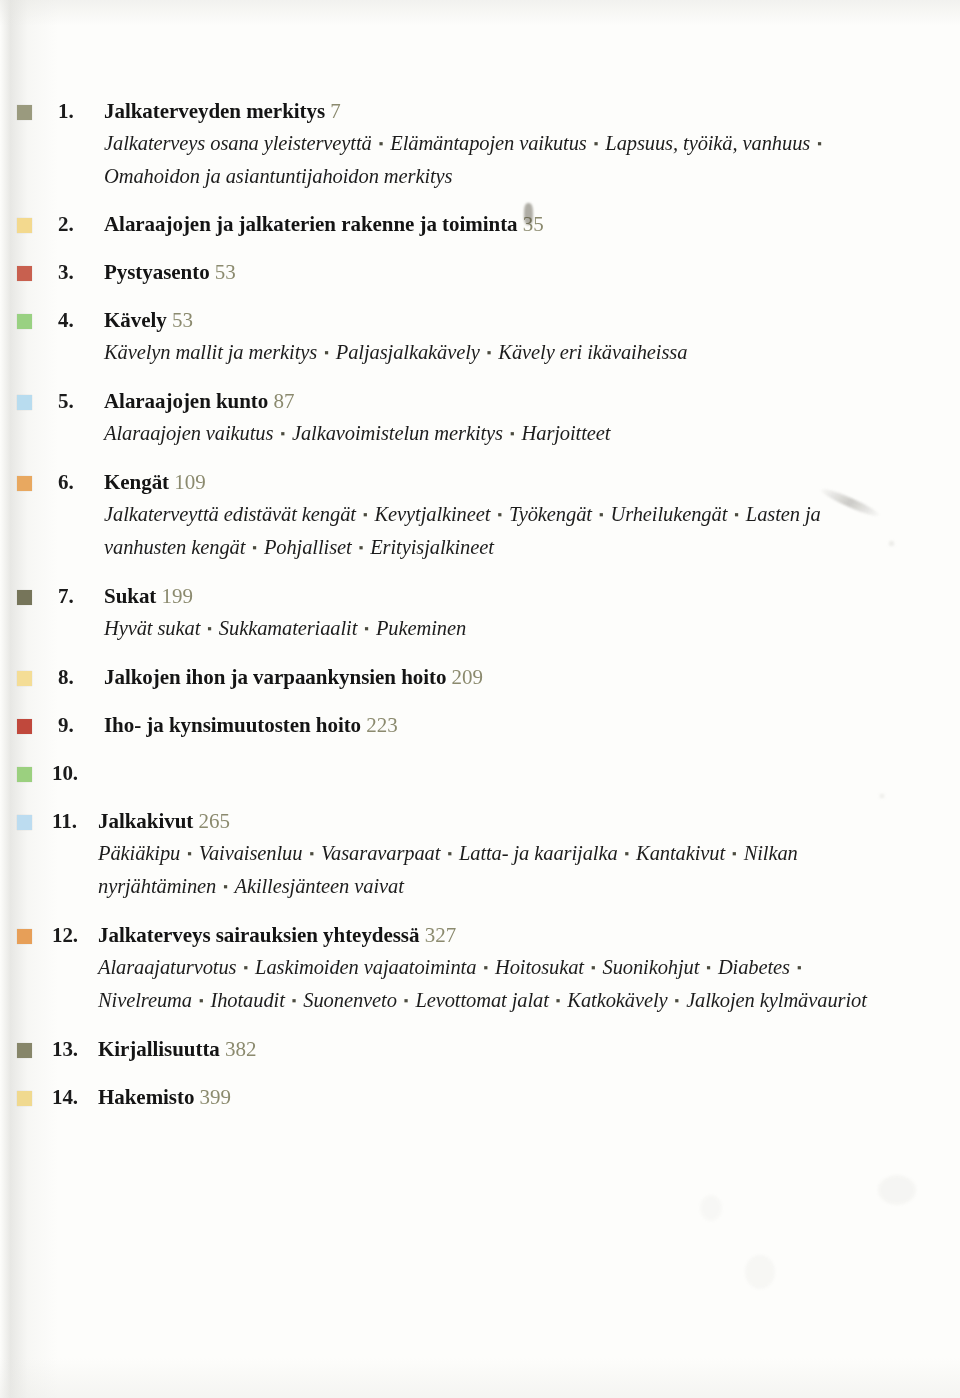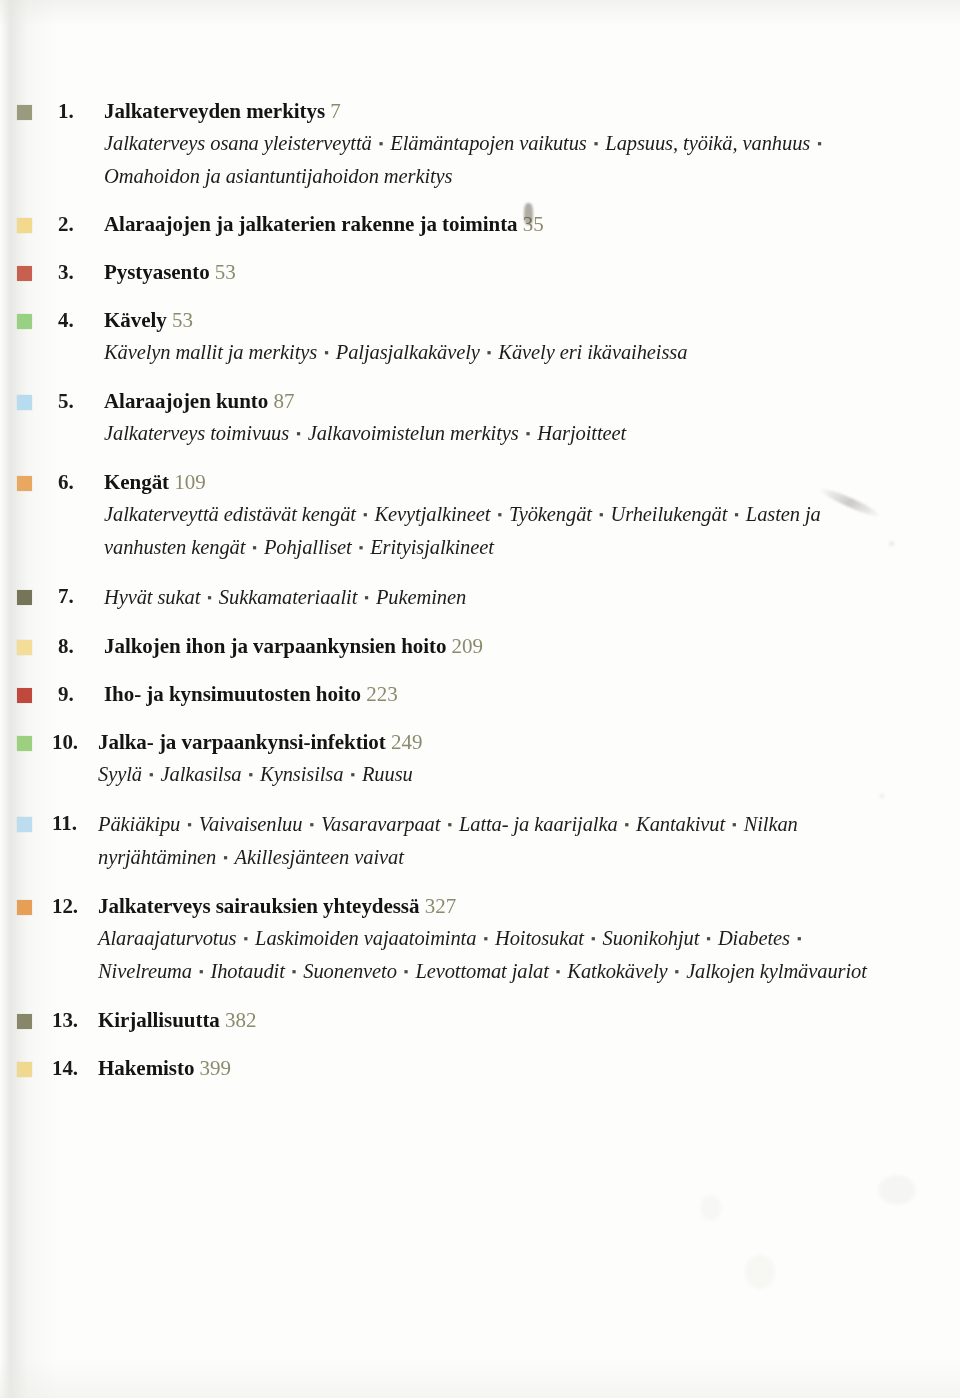--- a/index.html
+++ b/index.html
@@ -209,39 +209,40 @@
           <div class="entry-sub"><span>Kävelyn mallit ja merkitys</span> <span class="sep">▪</span> <span>Paljasjalkakävely</span> <span class="sep">▪</span> <span>Kävely eri ikävaiheissa</span></div>
         </div>
       </div>
       <div class="toc-entry">
         <div class="swatch-cell">
           <span class="swatch" style="background:#b8dcef"></span>
         </div>
         <div class="num-cell">5.</div>
         <div class="text-cell">
           <div class="entry-title">Alaraajojen kunto <span class="entry-page">87</span></div>
-          <div class="entry-sub"><span>Jalkaterveys toimivuus</span> <span class="sep">▪</span> <span>Jalkavoimistelun merkitys</span> <span class="sep">▪</span> <span>Harjoitteet</span></div>
+          <div class="entry-sub"><span>Alaraajojen vaikutus</span> <span class="sep">▪</span> <span>Jalkavoimistelun merkitys</span> <span class="sep">▪</span> <span>Harjoitteet</span></div>
         </div>
       </div>
       <div class="toc-entry">
         <div class="swatch-cell">
           <span class="swatch" style="background:#e8a860"></span>
         </div>
         <div class="num-cell">6.</div>
         <div class="text-cell">
           <div class="entry-title">Kengät <span class="entry-page">109</span></div>
           <div class="entry-sub"><span>Jalkaterveyttä edistävät kengät</span> <span class="sep">▪</span> <span>Kevytjalkineet</span> <span class="sep">▪</span> <span>Työkengät</span> <span class="sep">▪</span> <span>Urheilukengät</span> <span class="sep">▪</span> <span>Lasten ja vanhusten kengät</span> <span class="sep">▪</span> <span>Pohjalliset</span> <span class="sep">▪</span> <span>Erityisjalkineet</span></div>
         </div>
       </div>
       <div class="toc-entry">
         <div class="swatch-cell">
           <span class="swatch" style="background:#76755a"></span>
         </div>
         <div class="num-cell">7.</div>
         <div class="text-cell">
+          <div class="entry-title">Sukat <span class="entry-page">199</span></div>
           <div class="entry-sub"><span>Hyvät sukat</span> <span class="sep">▪</span> <span>Sukkamateriaalit</span> <span class="sep">▪</span> <span>Pukeminen</span></div>
         </div>
       </div>
       <div class="toc-entry">
         <div class="swatch-cell">
           <span class="swatch" style="background:#f4dd96"></span>
         </div>
         <div class="num-cell">8.</div>
         <div class="text-cell">
           <div class="entry-title">Jalkojen ihon ja varpaankynsien hoito <span class="entry-page">209</span></div>
@@ -254,31 +255,28 @@
         <div class="num-cell">9.</div>
         <div class="text-cell">
           <div class="entry-title">Iho- ja kynsimuutosten hoito <span class="entry-page">223</span></div>
         </div>
       </div>
       <div class="toc-entry">
         <div class="swatch-cell">
           <span class="swatch" style="background:#9bd07f"></span>
         </div>
         <div class="num-cell wide">10.</div>
-        <div class="text-cell">
-          <div class="entry-title">Jalka- ja varpaankynsi-infektiot <span class="entry-page">249</span></div>
-          <div class="entry-sub"><span>Syylä</span> <span class="sep">▪</span> <span>Jalkasilsa</span> <span class="sep">▪</span> <span>Kynsisilsa</span> <span class="sep">▪</span> <span>Ruusu</span></div>
-        </div>
       </div>
       <div class="toc-entry">
         <div class="swatch-cell">
           <span class="swatch" style="background:#bcdcf0"></span>
         </div>
         <div class="num-cell wide">11.</div>
         <div class="text-cell">
+          <div class="entry-title">Jalkakivut <span class="entry-page">265</span></div>
           <div class="entry-sub"><span>Päkiäkipu</span> <span class="sep">▪</span> <span>Vaivaisenluu</span> <span class="sep">▪</span> <span>Vasaravarpaat</span> <span class="sep">▪</span> <span>Latta- ja kaarijalka</span> <span class="sep">▪</span> <span>Kantakivut</span> <span class="sep">▪</span> <span>Nilkan nyrjähtäminen</span> <span class="sep">▪</span> <span>Akillesjänteen vaivat</span></div>
         </div>
       </div>
       <div class="toc-entry">
         <div class="swatch-cell">
           <span class="swatch" style="background:#e79f58"></span>
         </div>
         <div class="num-cell wide">12.</div>
         <div class="text-cell">
           <div class="entry-title">Jalkaterveys sairauksien yhteydessä <span class="entry-page">327</span></div>

